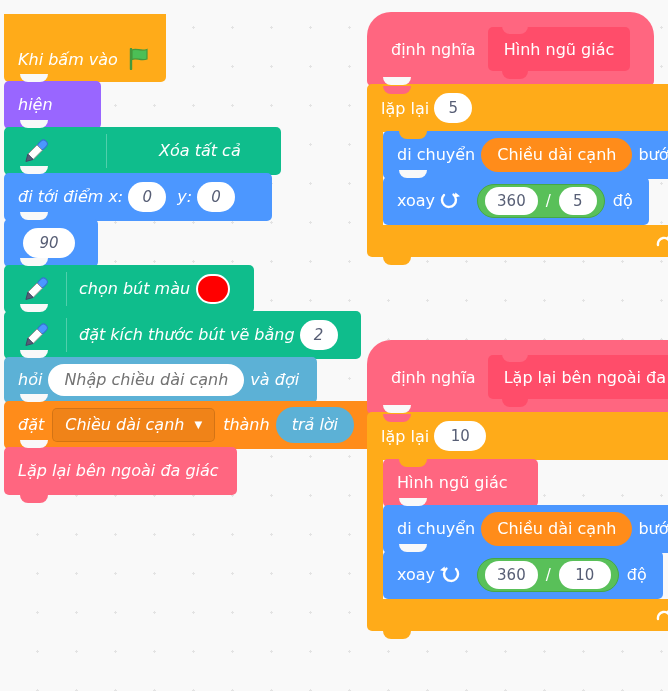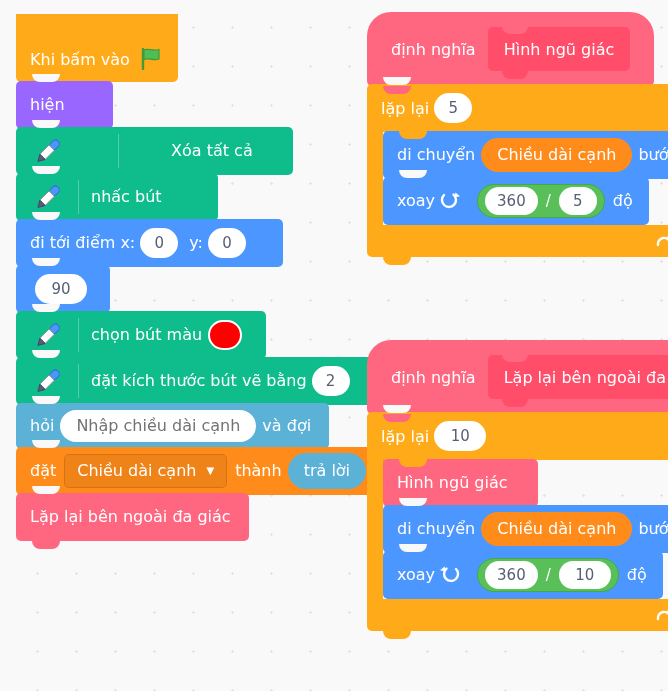--- a/index.html
+++ b/index.html
@@ -229,21 +229,21 @@
     width:1px; align-self:stretch; margin: 7px 12px 7px 2px;
     background: rgba(255,255,255,0.28);
   }
   .flag-ico{ width:24px; height:22px; }
   .turn-ico{ width:22px; height:22px; margin: 0 8px 0 4px; flex:none;}
   .loop-ico{ width:20px; height:20px; }
 </style>
 </head>
 <body>
 
-<div class="stack" style="left:16px; top:14px;">
+<div class="stack" style="left:4px; top:14px;font-style:italic;">
 
   <div class="hat">
     <div class="hat-cap"></div>
     <div class="hat-body"></div>
     <div class="hat-bump"></div>
     <div class="hat-label">
       <span>Khi bấm vào</span>
       <span class="flag-ico">
         <svg viewBox="0 0 24 22" width="24" height="22">
           <path d="M3 1 L3 21" stroke="#45993d" stroke-width="2.4" fill="none" stroke-linecap="round"></path>
@@ -264,33 +264,20 @@
           <rect x="14.5" y="4" width="7.5" height="10" rx="3.5" fill="#4c97ff" stroke="#3373cc" stroke-width="1"></rect>
           <rect x="14.5" y="13" width="7.5" height="13" fill="#ffffff" stroke="#8c8c8c" stroke-width="0.9"></rect>
           <path d="M14.5 26 L18.25 32.5 L22 26 Z" fill="#575e75" stroke="#3f4465" stroke-width="0.9"></path>
         </g>
       </svg>
     </span>
     <span class="divider"></span>
     <span>Xóa tất cả</span>
   </div>
 
-  <div class="blk c-pen notch" style="padding-right:56px; margin-top:-2px;">
-    <span class="pen-ico">
-      <svg viewBox="0 0 36 36" width="36" height="36">
-        <g transform="rotate(45 18 18)">
-          <rect x="14.5" y="4" width="7.5" height="10" rx="3.5" fill="#4c97ff" stroke="#3373cc" stroke-width="1"></rect>
-          <rect x="14.5" y="13" width="7.5" height="13" fill="#ffffff" stroke="#8c8c8c" stroke-width="0.9"></rect>
-          <path d="M14.5 26 L18.25 32.5 L22 26 Z" fill="#575e75" stroke="#3f4465" stroke-width="0.9"></path>
-        </g>
-      </svg>
-    </span>
-    <span class="divider"></span>
-    <span>nhấc bút</span>
-  </div>
 
   <div class="blk c-motion notch" style="margin-top:-2px; padding-right:32px;">
     <span>đi tới điểm x:</span>
     <span class="oval">0</span>
     <span style="margin-left:6px;">y:</span>
     <span class="oval">0</span>
   </div>
 
   <div class="blk c-motion notch" style="margin-top:-2px; padding-right:18px;">
     <span class="oval big">90</span>

